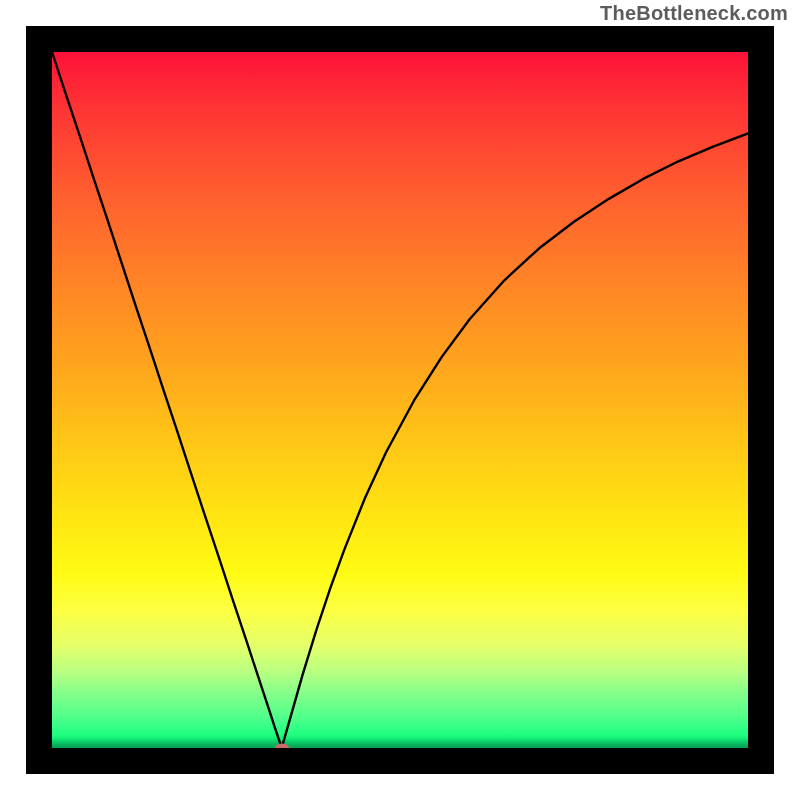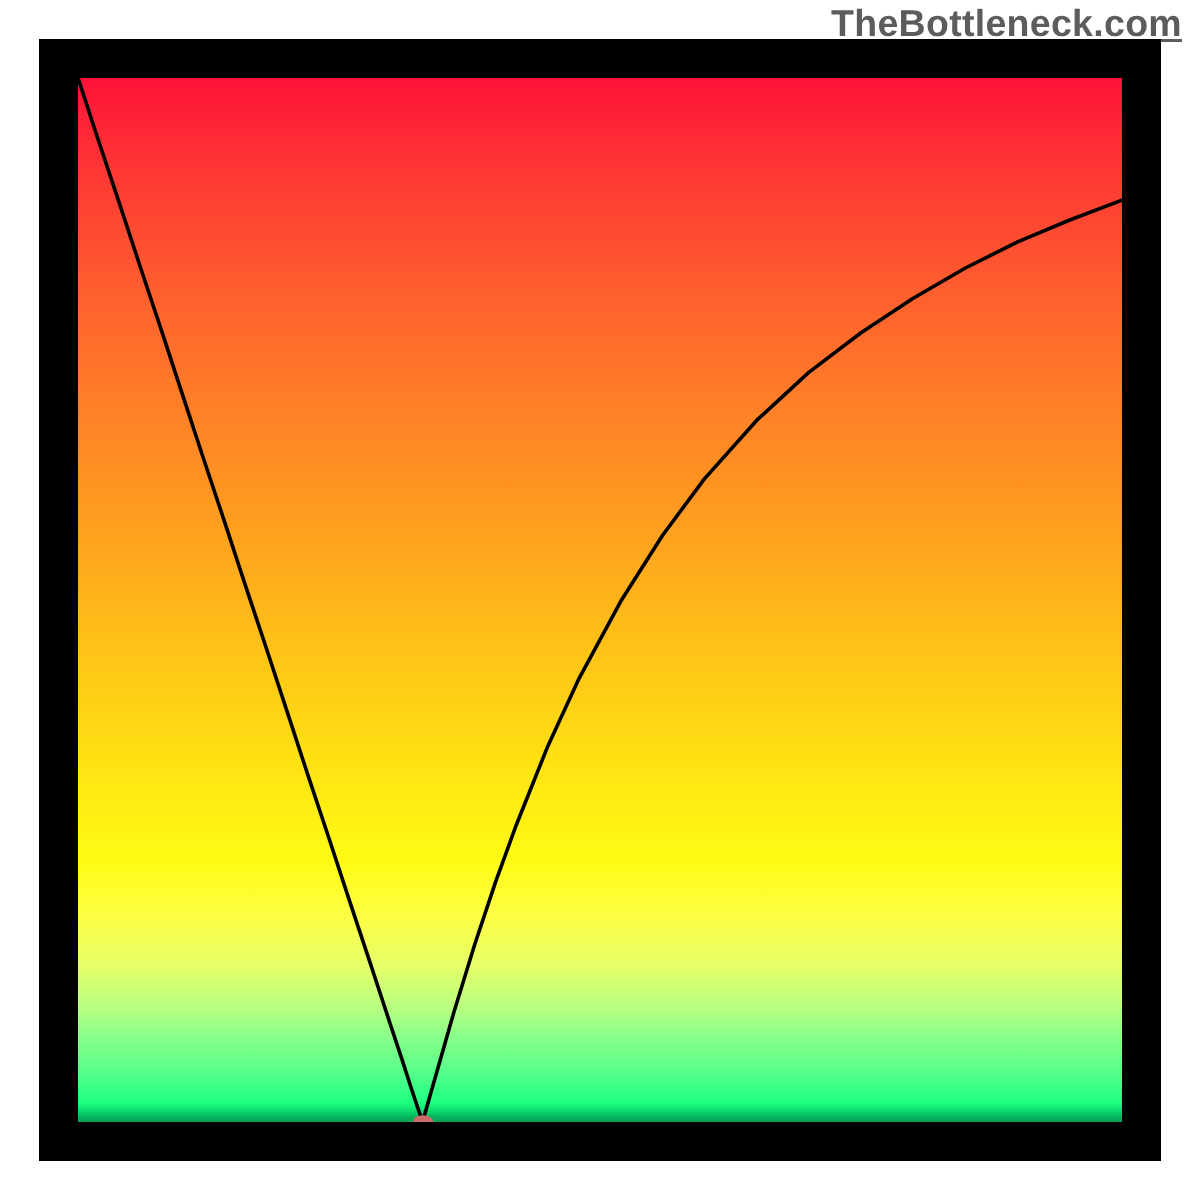--- a/index.html
+++ b/index.html
@@ -11,25 +11,24 @@
   .frame {
     width: 800px;
     height: 800px;
     position: relative;
     background: #fff;
   }
   .watermark {
     position: absolute;
     top: 2px;
     right: 12px;
-    font-size: 25px;
+    font-size: 20px;
     font-weight: 600;
     color: #5c5c5c;
     letter-spacing: 0.2px;
-    text-decoration: underline;
   }
   .plot-border {
     position: absolute;
     left: 26px;
     top: 26px;
     width: 748px;
     height: 748px;
     border: 26px solid #000;
     box-sizing: border-box;
   }

